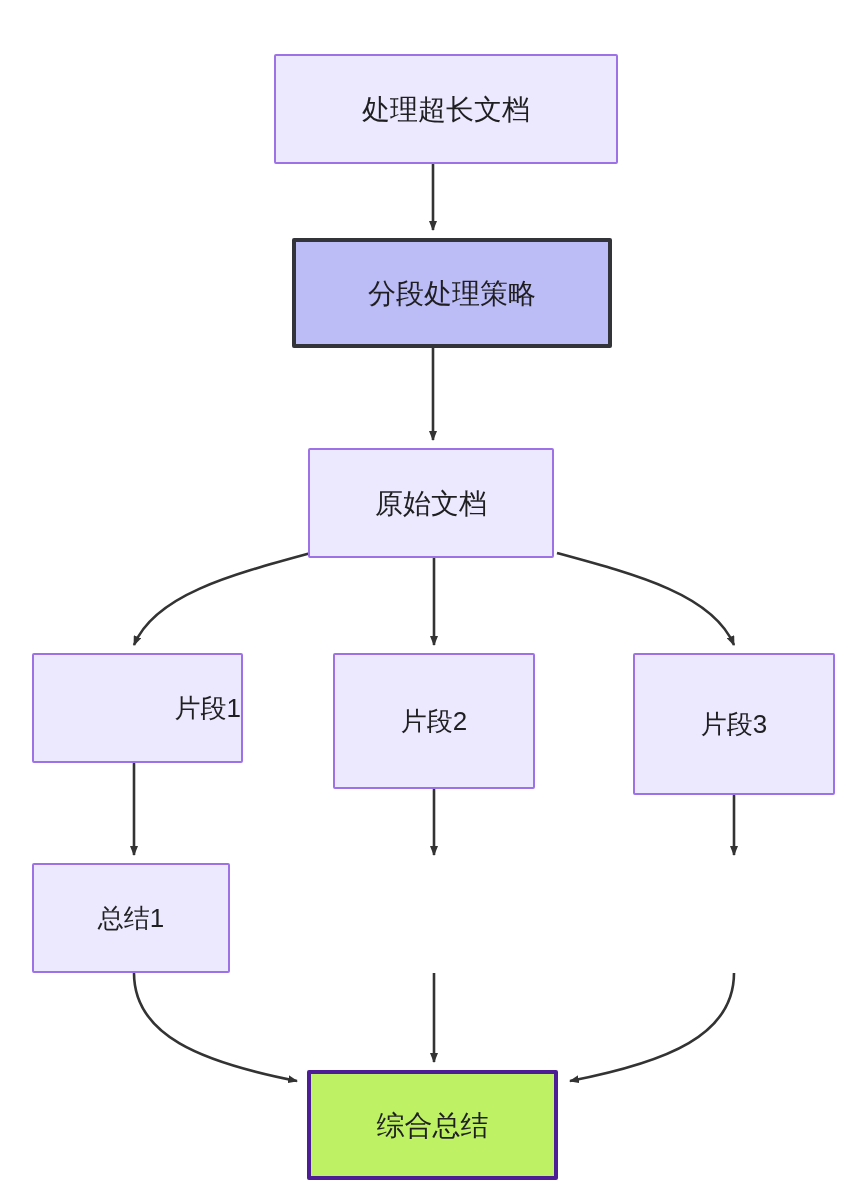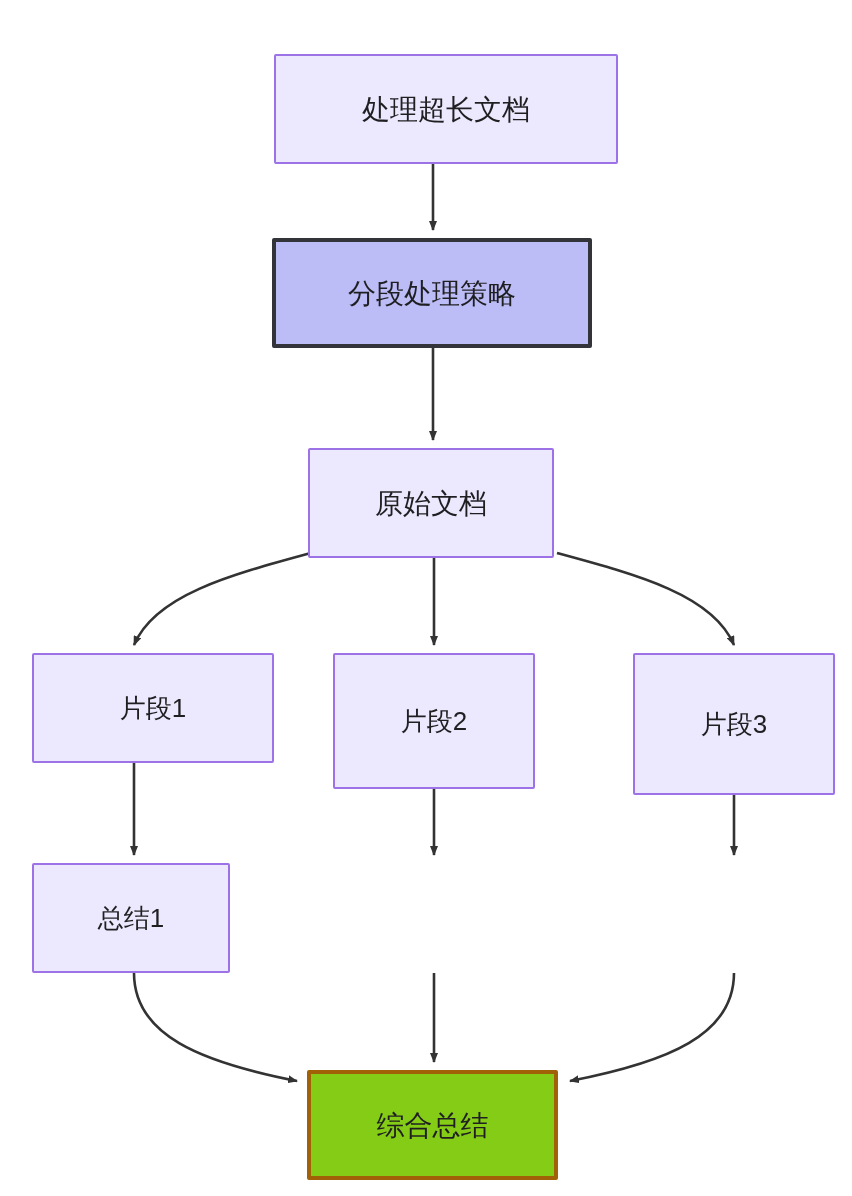--- a/index.html
+++ b/index.html
@@ -45,25 +45,26 @@
   .node.lavender {
     background: #ece8fd;
     border: 2px solid #9d72e6;
     border-radius: 2px;
   }
   
   .node.periwinkle {
     background: #bcbcf7;
     border: 4px solid #33333a;
     border-radius: 2px;
+    margin-left: 20px;
   }
   
   .node.green {
-    background: #84cc16;
-    border: 4px solid #a16207;
+    background: #bef264;
+    border: 4px solid #4c1d95;
     border-radius: 2px;
   }
   .fs-28 { font-size: 28px; }
   .fs-26 { font-size: 26px; }
 </style>
 </head>
 <body>
 
 <div id="diagram">
 
@@ -102,21 +103,21 @@
   </div>
 
   <div class="node periwinkle fs-28" style="left:272px; top:238px; width:320px; height:110px;">
     <span class="node-label">分段处理策略</span>
   </div>
 
   <div class="node lavender fs-28" style="left:308px; top:448px; width:246px; height:110px;">
     <span class="node-label">原始文档</span>
   </div>
 
-  <div class="node lavender fs-26" style="left:32px; top:653px; width:242px; height:110px;">
+  <div class="node lavender fs-26" style="left:32px; top:653px; width:211px; height:110px;justify-content:flex-end;">
     <span class="node-label">片段1</span>
   </div>
 
   <div class="node lavender fs-26" style="left:333px; top:653px; width:202px; height:136px;">
     <span class="node-label">片段2</span>
   </div>
 
   <div class="node lavender fs-26" style="left:633px; top:653px; width:202px; height:142px;">
     <span class="node-label">片段3</span>
   </div>

